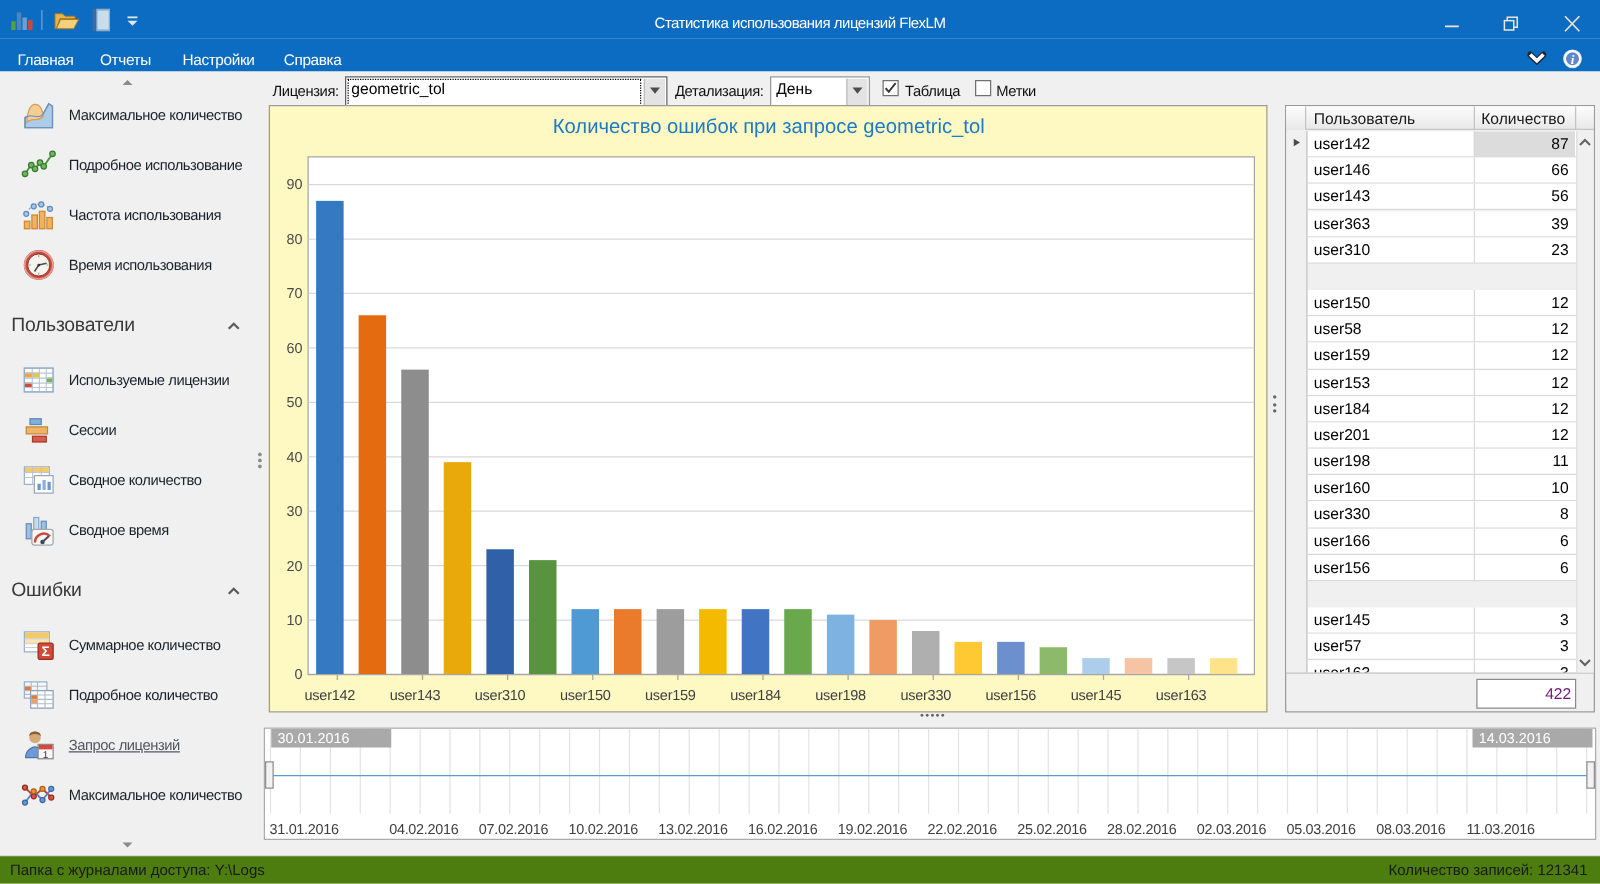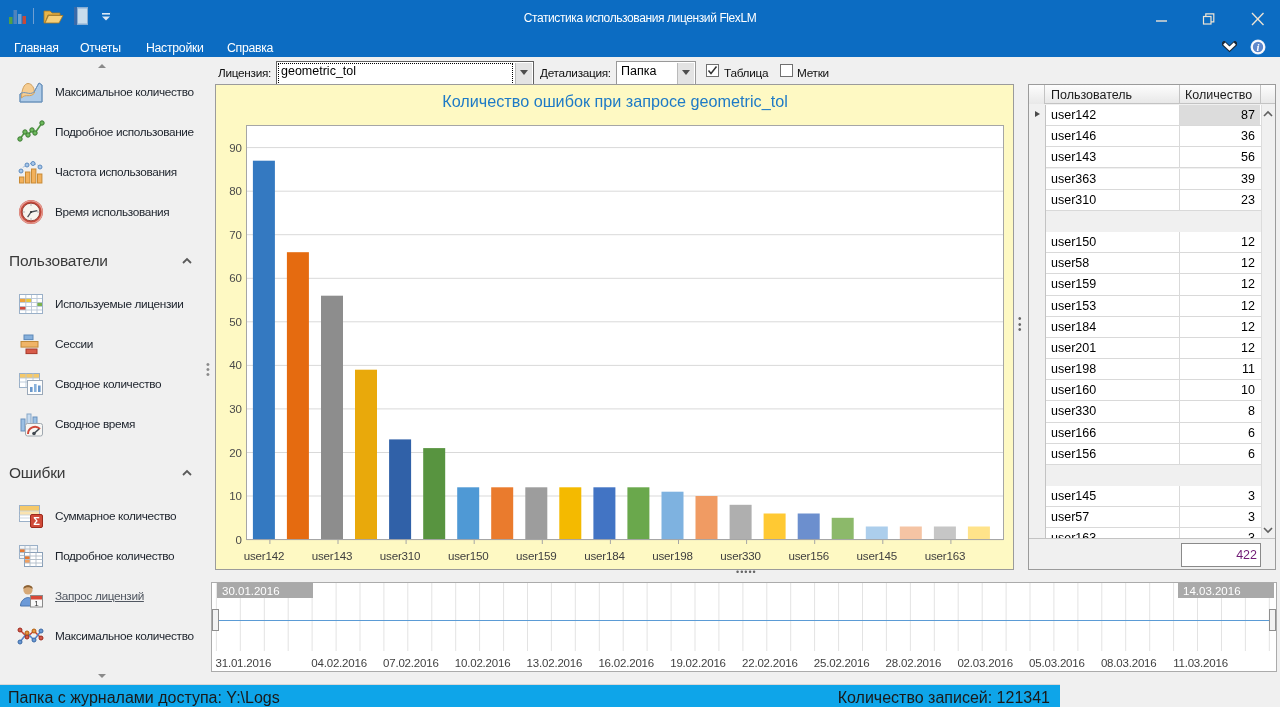--- a/index.html
+++ b/index.html
@@ -13,21 +13,21 @@
 .lbl{position:absolute;font-size:11.8px;letter-spacing:-0.3px;color:#111}
 .combo{position:absolute;top:61px;height:36px;background:#fff;border:1px solid #616161}
 .combo .txt{position:absolute;left:4px;top:2px;font-size:12.5px;color:#000}
 .combo .btn{position:absolute;right:1px;top:1px;bottom:1px;width:17px;background:#e3e3e3;border-left:1px solid #bababa}
 .combo .btn:after{content:"";position:absolute;left:4px;top:7px;border:4px solid transparent;border-top:5px solid #4d4d4d}
 .cb{position:absolute;top:64px;width:13px;height:13px;background:#fff;border:1px solid #707070}
 
 #chartpanel{position:absolute;left:215px;top:84px;width:799px;height:486px;background:#fef9c3;border:1px solid #9b9b9b}
 #rightpanel{position:absolute;left:1028px;top:84px;width:248px;height:486px;background:#f0f0f0;border:1px solid #9b9b9b}
 #timeline{position:absolute;left:211px;top:582px;width:1066px;height:90px;background:#fff;border:1px solid #ababab}
-#statusbar{position:absolute;left:0;top:684px;width:1060px;height:23px;background:#0ea5e9;border-top:1px solid #d8d8d8;font-size:16px;color:#1a1a1a}
+#statusbar{position:absolute;left:0;top:684px;width:1280px;height:23px;background:#4d7c0f;border-top:1px solid #d8d8d8;font-size:12px;color:#1a1a1a}
 
 .navitem{position:absolute;left:55px;font-size:11.8px;letter-spacing:-0.35px;color:#1c222b;white-space:nowrap}
 .navhead{position:absolute;left:9px;font-size:15.5px;letter-spacing:-0.2px;color:#3a3a3a;white-space:nowrap}
 .navicon{position:absolute;left:17px;width:28px;height:28px}
 .chev{position:absolute;left:181px;width:12px;height:12px}
 
 .trow{position:absolute;left:0;width:215px;height:21.2px;background:#fff}
 .trow .u{position:absolute;left:5px;top:3px;font-size:12.5px;color:#000;border-bottom:none}
 .trow .cell2{position:absolute;left:133px;top:0;width:81px;height:21.2px;border-left:1px solid #d9d9d9}
 .trow .cell2 span{position:absolute;right:5px;top:3px;font-size:12.5px;color:#000}
@@ -89,21 +89,21 @@
 </div>
 
 <div class="lbl" style="left:218px;top:66px">Лицензия:</div>
 <div class="combo" style="left:276px;width:258px">
   <div class="txt">geometric_tol</div>
   <div style="position:absolute;left:1px;top:1px;right:20px;bottom:1px;border:1px dotted #000"></div>
   <div class="btn"></div>
 </div>
 <div class="lbl" style="left:540px;top:66px">Детализация:</div>
 <div class="combo" style="left:616px;width:80px;border-color:#999">
-  <div class="txt">Папка</div>
+  <div class="txt">День</div>
   <div class="btn"></div>
 </div>
 <div class="cb" style="left:706px">
     <svg width="11" height="11" style="position:absolute;left:0;top:0">
       <path d="M1.5 5.5 L4 8.5 L9.5 1.5" fill="none" stroke="#333" stroke-width="1.5"></path>
     </svg>
   </div>
 <div class="lbl" style="left:724px;top:66px">Таблица</div>
 <div class="cb" style="left:780px"></div>
 <div class="lbl" style="left:797px;top:66px">Метки</div>
@@ -330,21 +330,21 @@
 <div style="position:absolute;left:17px;top:20px;width:215px;height:433px;overflow:hidden">
 <div class="trow" style="top:0.0px">
         <div class="u">user142</div>
         <div class="cell2" style="background:#dcdcdc;text-decoration:underline;">
           <span>87</span>
         </div>
       </div>
 <div class="trow" style="top:21.2px">
         <div class="u">user146</div>
         <div class="cell2" style="">
-          <span>36</span>
+          <span>66</span>
         </div>
       </div>
 <div class="trow" style="top:42.3px">
         <div class="u">user143</div>
         <div class="cell2" style="">
           <span>56</span>
         </div>
       </div>
 <div class="trow" style="top:63.5px">
         <div class="u">user363</div>

